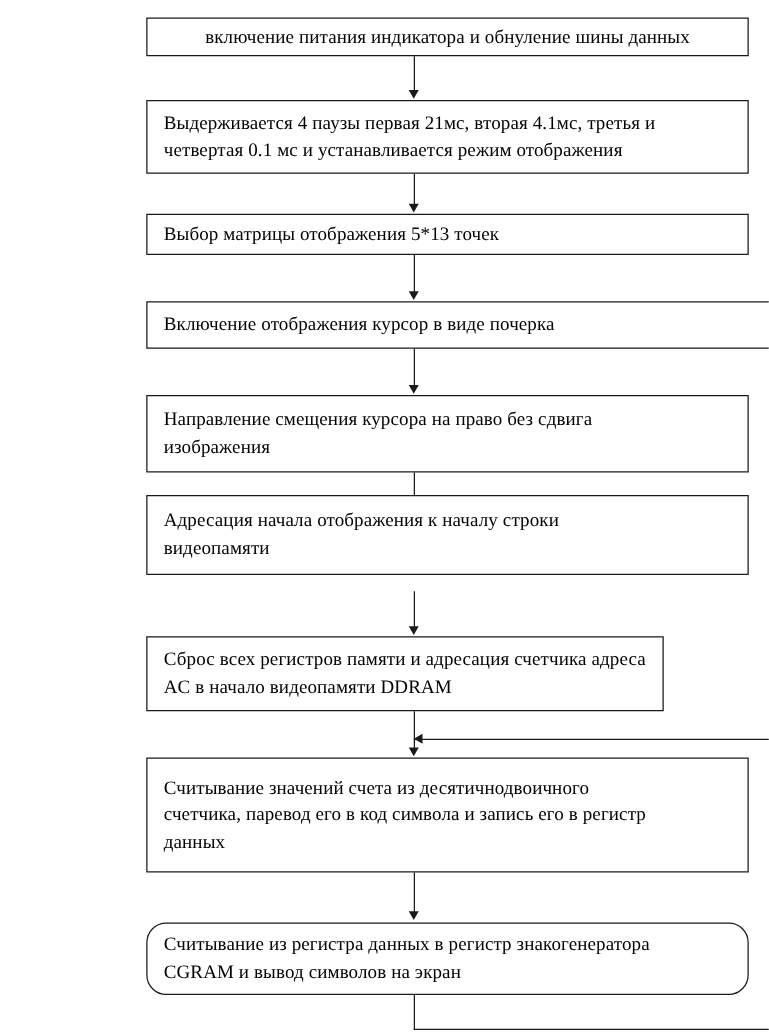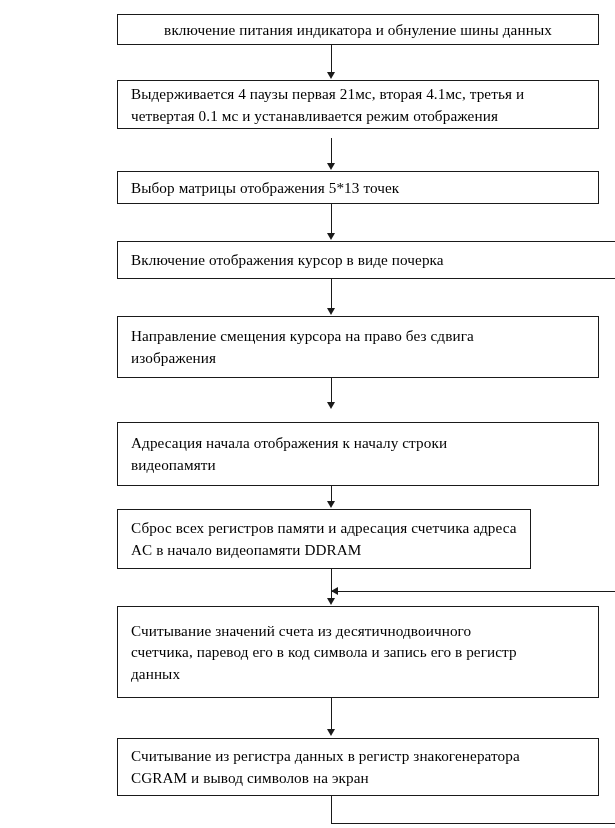--- a/index.html
+++ b/index.html
@@ -112,52 +112,52 @@
   <div class="vline" style="left:287px; top:795px; height:29px;"></div>
   <div class="hline" style="left:287px; top:823px; width:291px;"></div>
   <div class="vline" style="left:577px; top:591px; height:233px;"></div>
   <div class="hline" style="left:287px; top:591px; width:291px;"></div>
   <div class="arrow-left" style="left:287px; top:587px;"></div>
 
   <div class="node center" style="left:73px; top:14px; width:482px; height:31px;">
     <span class="txt">включение питания индикатора и обнуление шины данных</span>
   </div>
 
-  <div class="node left" style="left:73px; top:80px; width:482px; height:49px;">
+  <div class="node left" style="left:73px; top:80px; width:482px; height:59px;">
     <span class="txt">Выдерживается 4 паузы первая 21мс, вторая 4.1мс, третья и
 четвертая 0.1 мс и устанавливается режим отображения</span>
   </div>
 
   <div class="node left" style="left:73px; top:171px; width:482px; height:33px;">
     <span class="txt">Выбор матрицы отображения 5*13 точек</span>
   </div>
 
   <div class="node left" style="left:73px; top:241px; width:578px; height:38px;">
     <span class="txt">Включение отображения курсор в виде почерка</span>
   </div>
 
   <div class="node left" style="left:73px; top:316px; width:482px; height:62px;">
     <span class="txt">Направление смещения курсора на право без сдвига
 изображения</span>
   </div>
 
-  <div class="node left" style="left:73px; top:422px; width:482px; height:64px;">
+  <div class="node left" style="left:73px; top:396px; width:482px; height:64px;">
     <span class="txt">Адресация начала отображения к началу строки
 видеопамяти</span>
   </div>
 
   <div class="node left" style="left:73px; top:509px; width:414px; height:60px;">
     <span class="txt">Сброс всех регистров памяти и адресация счетчика адреса
 AC в начало видеопамяти DDRAM</span>
   </div>
 
   <div class="node left" style="left:73px; top:606px; width:482px; height:92px;">
     <span class="txt">Считывание значений счета из десятичнодвоичного
 счетчика, паревод его в код символа и запись его в регистр
 данных</span>
   </div>
 
-  <div class="node left" style="left:73px; top:738px; width:482px; height:58px;">
+  <div class="node left" style="left:73px; top:738px; width:482px; height:58px;border-radius:16px;">
     <span class="txt">Считывание из регистра данных в регистр знакогенератора
 CGRAM и вывод символов на экран</span>
   </div>
 
 </div>
 
 </body></html>

